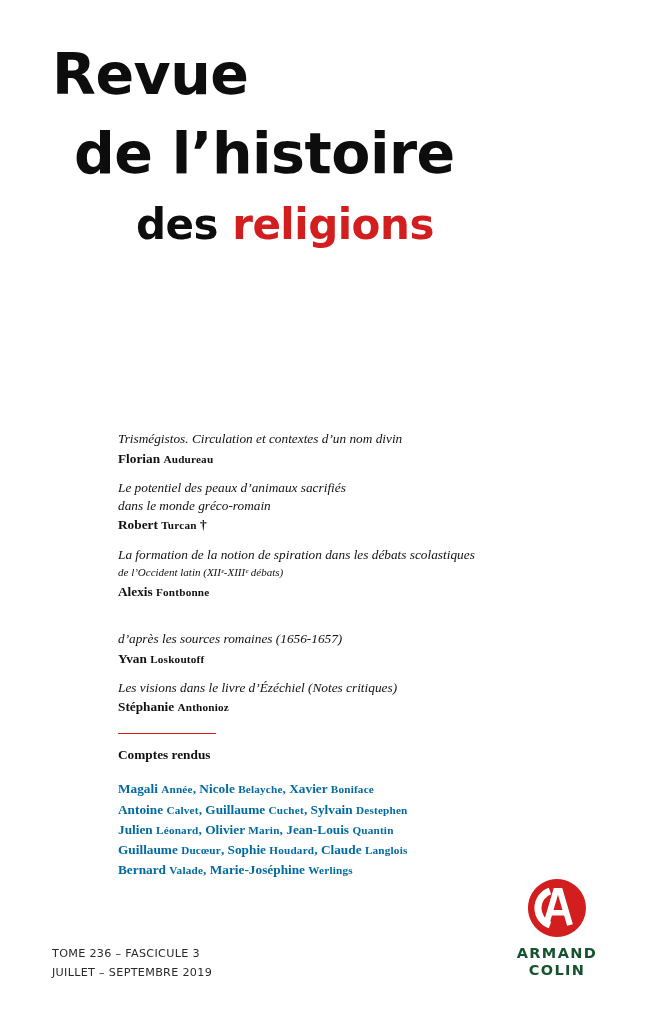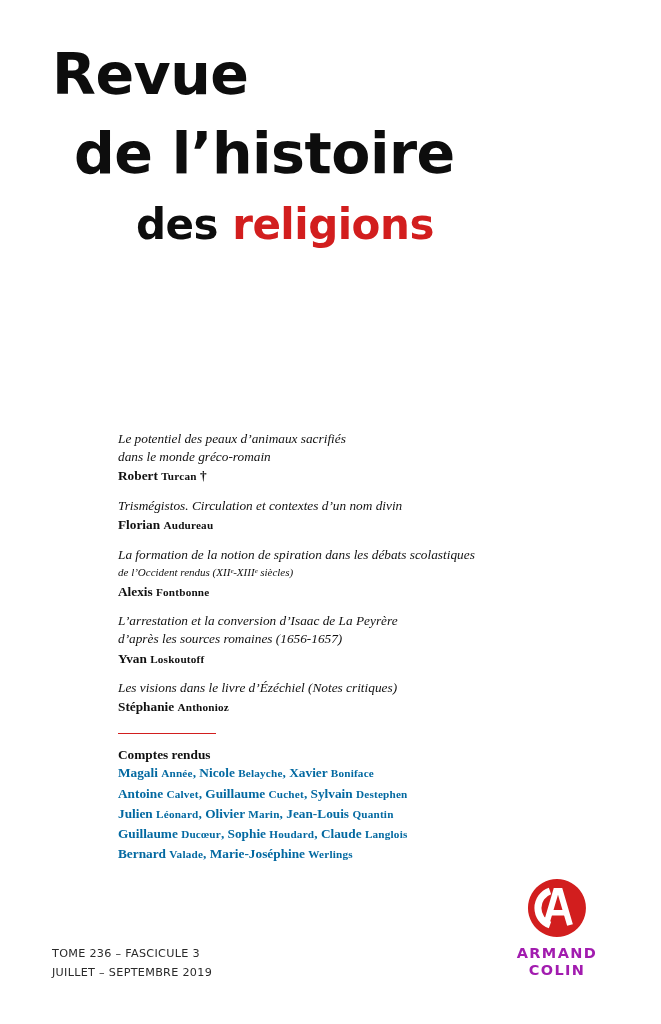--- a/index.html
+++ b/index.html
@@ -89,21 +89,21 @@
   .rule {
     width: 98px;
     height: 1.6px;
     background: #d21e1e;
     margin: 16px 0 13px 0;
   }
 
   .section-head {
     font-weight: bold;
     font-size: 13.3px;
-    margin-bottom: 0;
+    margin-bottom: 16px;
     color: #111;
   }
 
   .cr-line {
     font-weight: bold;
     font-size: 13.3px;
     line-height: 1.52;
     color: #0369a1;
   }
 
@@ -135,21 +135,21 @@
     height: 62px;
     margin: 0 auto 6px auto;
     position: relative;
   }
   .logo-mark svg { display: block; }
   .logo-text {
     font-family: "DejaVu Sans", sans-serif;
     font-weight: bold;
     font-size: 14.5px;
     letter-spacing: 1.4px;
-    color: #a21caf;
+    color: #14532d;
     line-height: 1.22;
   }
 </style>
 </head>
 <body>
 
 <div class="page">
 
   <div class="masthead">
     <div class="mast-line mast-line-1">
@@ -160,50 +160,50 @@
     </div>
     <div class="mast-line mast-line-3">
       <span>des </span><span class="mast-red">religions</span>
     </div>
   </div>
 
   <div class="contents">
 
     <div class="article">
       <div class="art-title">
+        <span>Trismégistos. Circulation et contextes d’un nom divin</span>
+      </div>
+      <div class="art-author">
+        <span>Florian </span><span class="sc">Audureau</span>
+      </div>
+    </div>
+
+    <div class="article">
+      <div class="art-title">
         <span>Le potentiel des peaux d’animaux sacrifiés</span><br>
         <span>dans le monde gréco-romain</span>
       </div>
       <div class="art-author">
         <span>Robert </span><span class="sc">Turcan</span><span> †</span>
       </div>
     </div>
 
     <div class="article">
       <div class="art-title">
-        <span>Trismégistos. Circulation et contextes d’un nom divin</span>
-      </div>
-      <div class="art-author">
-        <span>Florian </span><span class="sc">Audureau</span>
-      </div>
-    </div>
-
-    <div class="article">
-      <div class="art-title">
         <span>La formation de la notion de spiration dans les débats scolastiques</span><br>
-        <span class="smallcapsize">de l’Occident rendus (XIIᵉ-XIIIᵉ siècles)</span>
+        <span class="smallcapsize">de l’Occident latin (XIIᵉ-XIIIᵉ débats)</span>
       </div>
       <div class="art-author">
         <span>Alexis </span><span class="sc">Fontbonne</span>
       </div>
     </div>
 
     <div class="article">
       <div class="art-title">
-        <span>L’arrestation et la conversion d’Isaac de La Peyrère</span><br>
+        <br>
         <span>d’après les sources romaines (1656-1657)</span>
       </div>
       <div class="art-author">
         <span>Yvan </span><span class="sc">Loskoutoff</span>
       </div>
     </div>
 
     <div class="article">
       <div class="art-title">
         <span>Les visions dans le livre d’Ézéchiel (Notes critiques)</span>

